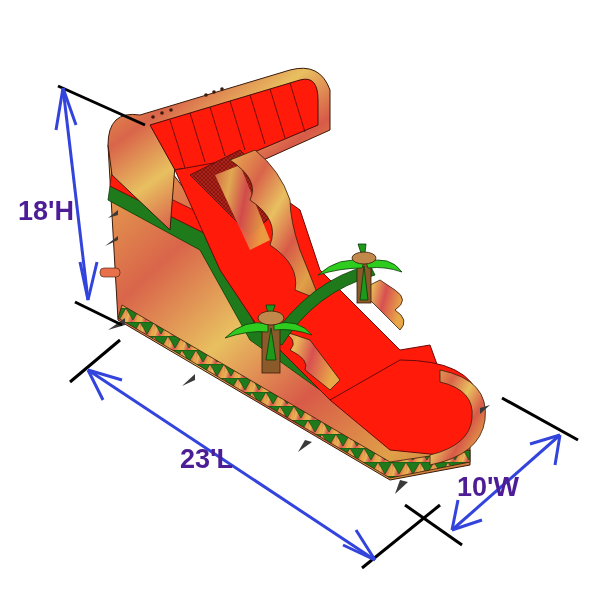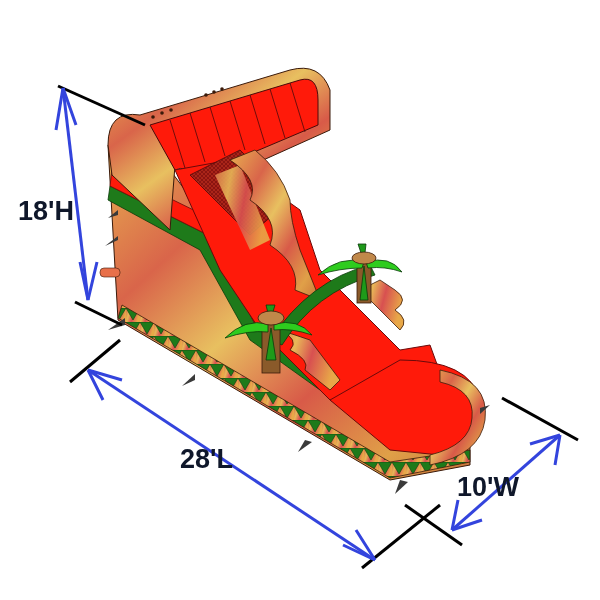--- a/index.html
+++ b/index.html
@@ -1,18 +1,18 @@
 <!DOCTYPE html>
 <html><head>
 <meta charset="utf-8">
 <style>
   html, body { margin:0; padding:0; background:#ffffff; }
   body { width:600px; height:600px; position:relative; overflow:hidden; font-family:"Liberation Sans", sans-serif; }
   #stage { position:absolute; left:0; top:0; width:600px; height:600px; }
-  .dim-label { position:absolute; font-family:"Liberation Sans", sans-serif; font-weight:bold; font-size:27px; color:#0f172a; line-height:1; }
+  .dim-label { position:absolute; font-family:"Liberation Sans", sans-serif; font-weight:bold; font-size:27px; color:#4c1d95; line-height:1; }
 </style>
 </head>
 <body>
 
 <div id="stage">
 <svg width="600" height="600" viewBox="0 0 600 600">
   <defs>
     <linearGradient id="marble" x1="0" y1="0" x2="1" y2="1">
       <stop offset="0" stop-color="#e8b050"></stop>
       <stop offset="0.25" stop-color="#d9654a"></stop>
@@ -133,15 +133,15 @@
   <g>
     <line x1="405" y1="505" x2="462" y2="545" stroke="#000" stroke-width="3"></line>
     <line x1="502" y1="398" x2="578" y2="440" stroke="#000" stroke-width="3"></line>
     <line x1="452" y1="530" x2="560" y2="435" stroke="#3344dd" stroke-width="3"></line>
     <path d="M452 530 L458 500 M452 530 L482 520" stroke="#3344dd" stroke-width="3" fill="none"></path>
     <path d="M560 435 L530 444 M560 435 L555 465" stroke="#3344dd" stroke-width="3" fill="none"></path>
   </g>
 </svg>
 
 <div class="dim-label" style="left:18px; top:198px;">18'H</div>
-<div class="dim-label" style="left:180px; top:446px;">28'L</div>
+<div class="dim-label" style="left:180px; top:446px;">23'L</div>
 <div class="dim-label" style="left:457px; top:474px;">10'W</div>
 </div>
 
 </body></html>

